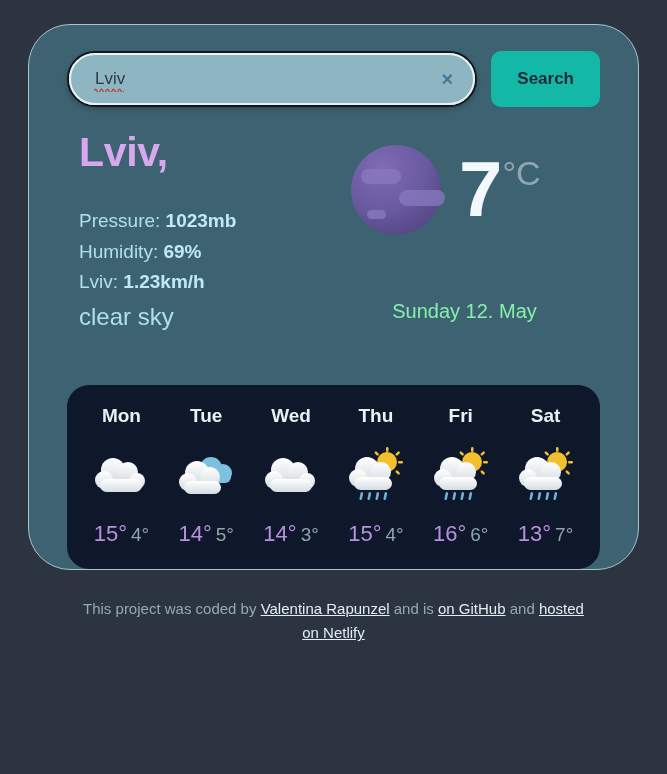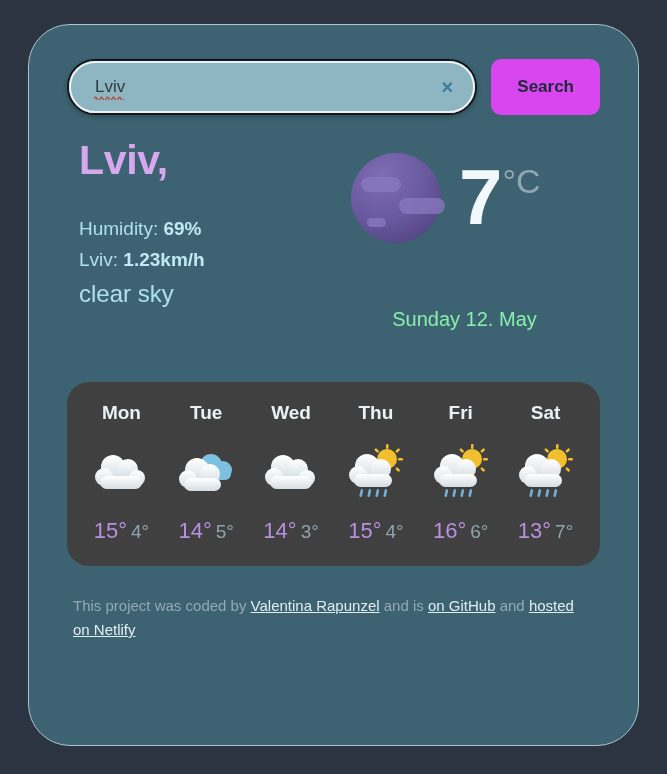--- a/index.html
+++ b/index.html
@@ -15,25 +15,25 @@
     font-family: "Liberation Sans", sans-serif;
     -webkit-font-smoothing: antialiased;
   }
 
   
   #app-card {
     position: absolute;
     left: 28px;
     top: 24px;
     width: 611px;
-    height: 722px;
+    height: 546px;
     background: #3d6271;
     border: 1px solid #a8c4cc;
     border-radius: 42px;
-    padding: 30px 38px 0 38px;
+    padding: 22px 38px 0 38px;
   }
 
   
   #search-row {
     display: flex;
     align-items: center;
     gap: 14px;
     margin-top: 4px;
   }
 
@@ -84,21 +84,21 @@
     cursor: pointer;
     padding: 2px 4px;
   }
 
   #search-button {
     flex: 0 0 auto;
     height: 56px;
     padding: 0 26px;
     border: none;
     border-radius: 10px;
-    background: #d946ef;
+    background: #14b8a6;
     color: #1d2a38;
     font-family: "Liberation Sans", sans-serif;
     font-size: 17px;
     font-weight: bold;
     cursor: pointer;
   }
 
   
   #current-weather {
     display: flex;
@@ -166,21 +166,21 @@
   }
   .datetime-line {
     color: #86efac;
     font-size: 20px;
     line-height: 1.5;
   }
 
   
   #forecast-panel {
     margin-top: 48px;
-    background: #404040;
+    background: #0f172a;
     border-radius: 22px;
     padding: 20px 12px 22px 12px;
     display: flex;
     justify-content: space-between;
   }
   .forecast-day {
     flex: 1 1 0;
     text-align: center;
   }
   .forecast-day-label {
@@ -204,20 +204,21 @@
   }
   .temp-min {
     color: #8ea4ae;
     font-size: 19px;
     margin-left: 4px;
   }
 
   
   #footer {
     margin-top: 28px;
+    text-align: center;
     color: #94aab4;
     font-size: 15px;
     line-height: 1.6;
     padding: 0 6px;
   }
   #footer a {
     color: #e2edf1;
     text-decoration: underline;
   }
 </style>
@@ -238,20 +239,24 @@
   </div>
 
   <div id="current-weather">
 
     <div id="current-left">
       <div id="city-name">
         <span>Lviv,</span><br>
       </div>
 
       <div id="conditions-list">
+        <div class="condition-line">
+          <span>Pressure:</span>
+          <span class="condition-value">1023mb</span>
+        </div>
         <div class="condition-line">
           <span>Humidity:</span>
           <span class="condition-value">69%</span>
         </div>
         <div class="condition-line">
           <span>Lviv:</span>
           <span class="condition-value">1.23km/h</span>
         </div>
         <div id="condition-description">clear sky</div>
       </div>

